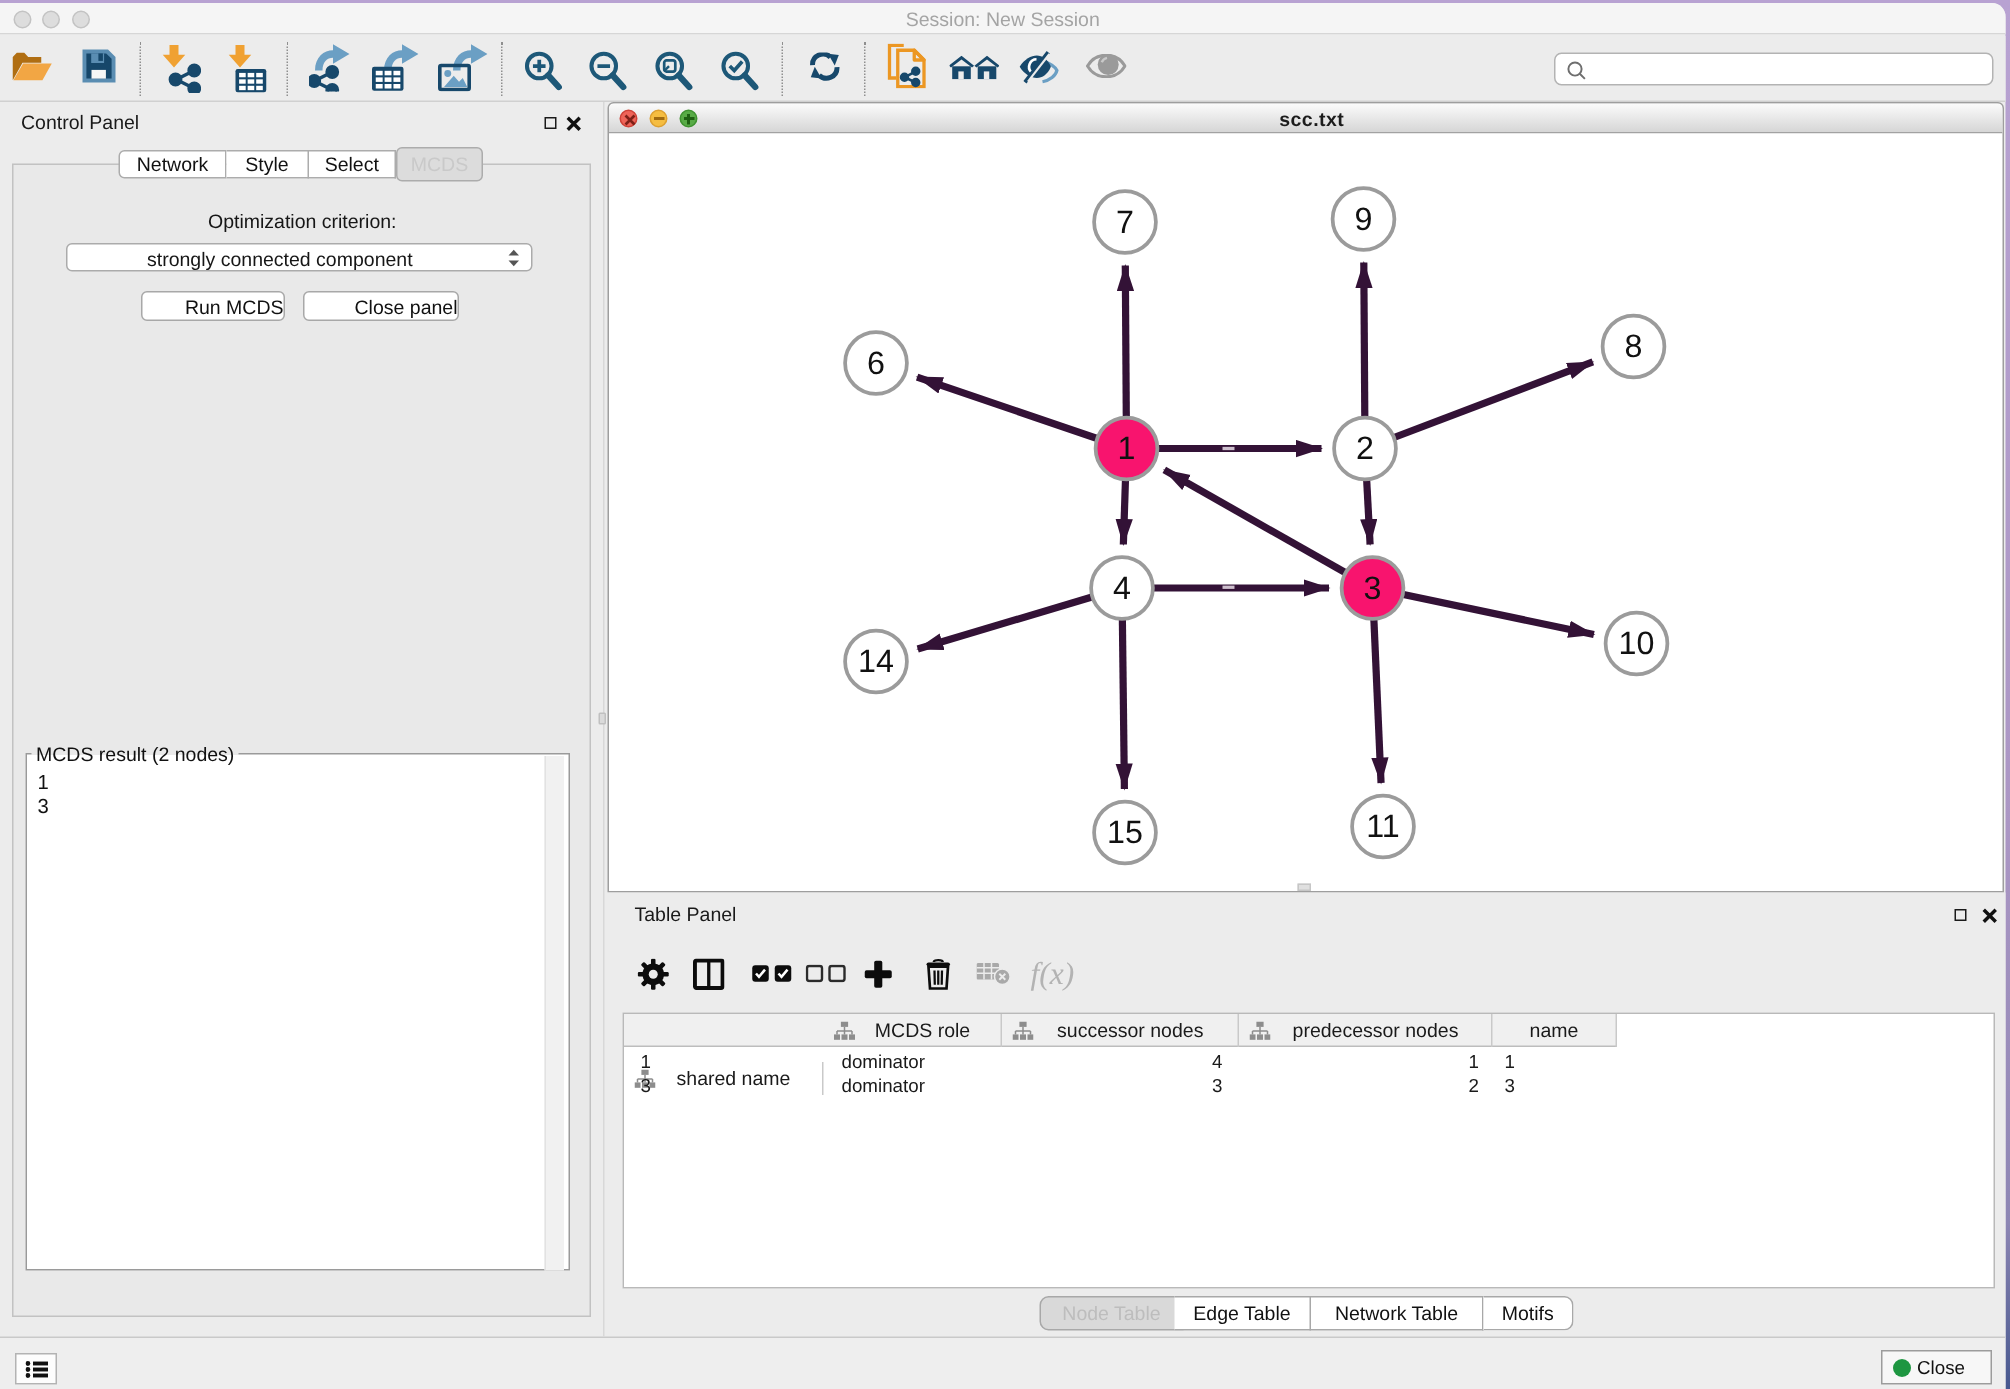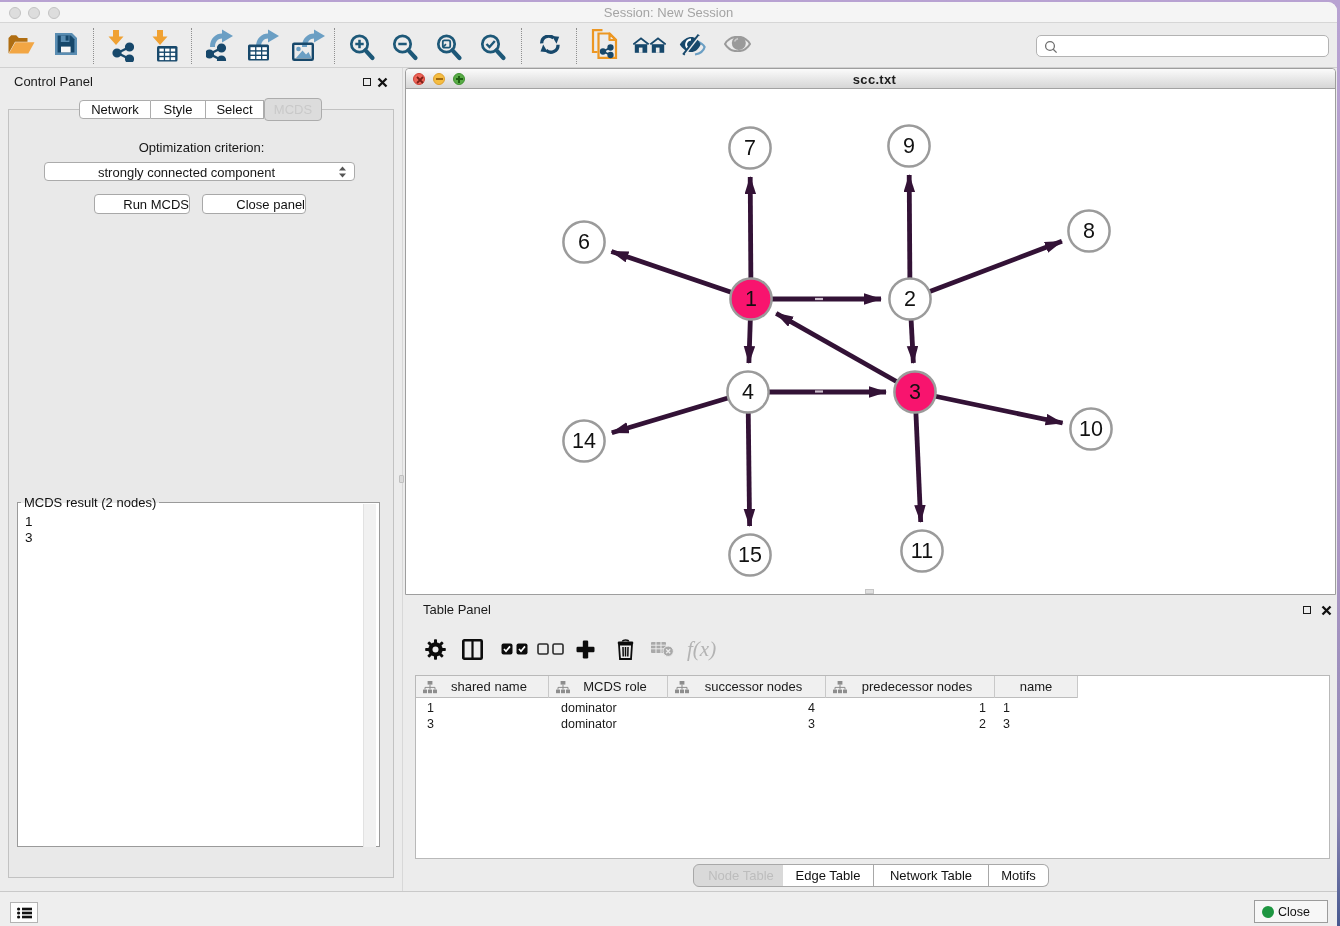--- a/index.html
+++ b/index.html
@@ -376,21 +376,21 @@
         </g>
         <circle cx="17.2" cy="9.2" r="5.2" fill="#a9a9a9" stroke="#ececec" stroke-width="1"></circle>
         <path d="M15.2,7.2 L19.2,11.2 M19.2,7.2 L15.2,11.2" stroke="#ececec" stroke-width="1.3"></path>
       </svg>
 
       <div class="abs" style="left:283px;top:42px;font-family:'Liberation Serif',serif;font-style:italic;font-size:21px;color:#b3b3b3;">f(x)</div>
     </div>
 
     <div id="tbl" class="abs">
       <div class="abs" style="left:0;top:0;width:662px;height:22px;background:#f0f0f0;border-bottom:1px solid #bdbdbd;"></div>
-      <div class="th" style="left:0px;width:133px;">
+      <div class="th" style="left:0px;width:133px;margin-top:32px;">
           <svg class="treei" width="14" height="13" viewBox="0 0 14 13">
             <g fill="#8d8d8d">
               <rect x="4.6" y="0" width="4.8" height="3.6"></rect>
               <rect x="0" y="8.6" width="4" height="3.6"></rect>
               <rect x="5" y="8.6" width="4" height="3.6"></rect>
               <rect x="10" y="8.6" width="4" height="3.6"></rect>
             </g>
             <g stroke="#8d8d8d" stroke-width="1">
               <line x1="7" y1="3.6" x2="7" y2="6.4"></line>
               <line x1="2" y1="6.4" x2="12" y2="6.4"></line>

